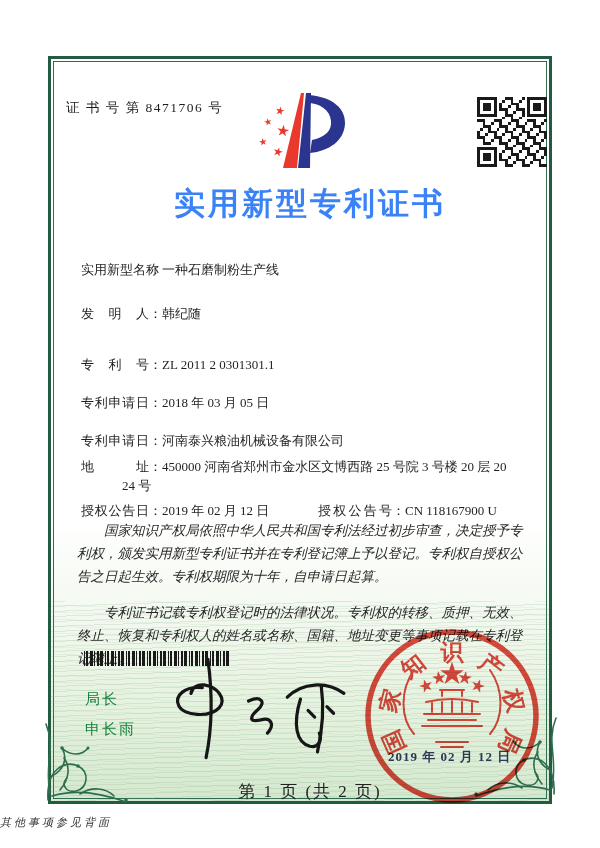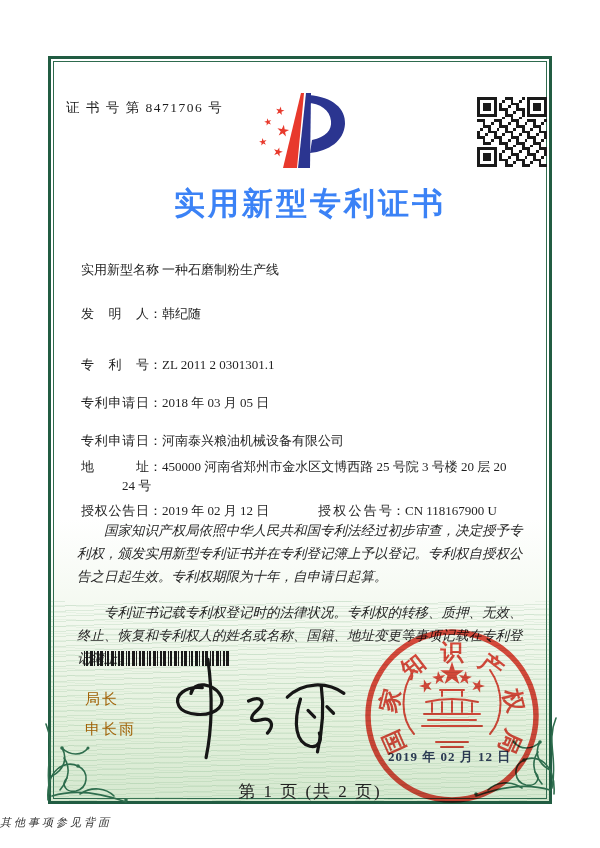--- a/index.html
+++ b/index.html
@@ -44,21 +44,21 @@
   .grant-right{position:absolute;left:237px;top:0;}
   .flabel-r{display:inline-block;width:74px;text-align:justify;text-align-last:justify;}
   
   .body-text{
     position:absolute;left:64px;top:506px;width:474px;
     font-size:13.5px;line-height:23px;font-style:italic;color:#262626;
   }
   .body-text p{margin:13px;text-indent:2em;}
   
   .barcode{position:absolute;left:84px;top:651px;}
-  .officer{position:absolute;left:85px;top:684px;font-size:15px;line-height:30px;letter-spacing:2px;color:#a16207;}
+  .officer{position:absolute;left:85px;top:684px;font-size:15px;line-height:30px;letter-spacing:2px;color:#15803d;}
   .signature{position:absolute;left:158px;top:650px;}
   .seal-date{
     position:absolute;left:362px;top:748px;width:175px;text-align:center;
     font-size:13px;font-weight:bold;color:#2b3a52;letter-spacing:1px;z-index:1;
   }
   .seal{position:absolute;left:357px;top:621px;z-index:2;mix-blend-mode:multiply;opacity:.92;}
   .seal text{font-size:23px;font-weight:bold;fill:#e23b2f;font-family:"Liberation Serif",serif;}
   .page-num{position:absolute;left:0;top:780px;width:100%;text-align:center;font-size:17px;letter-spacing:2px;color:#222;}
   .back-note{
     position:absolute;left:0;top:815px;width:100%;text-align:left;

